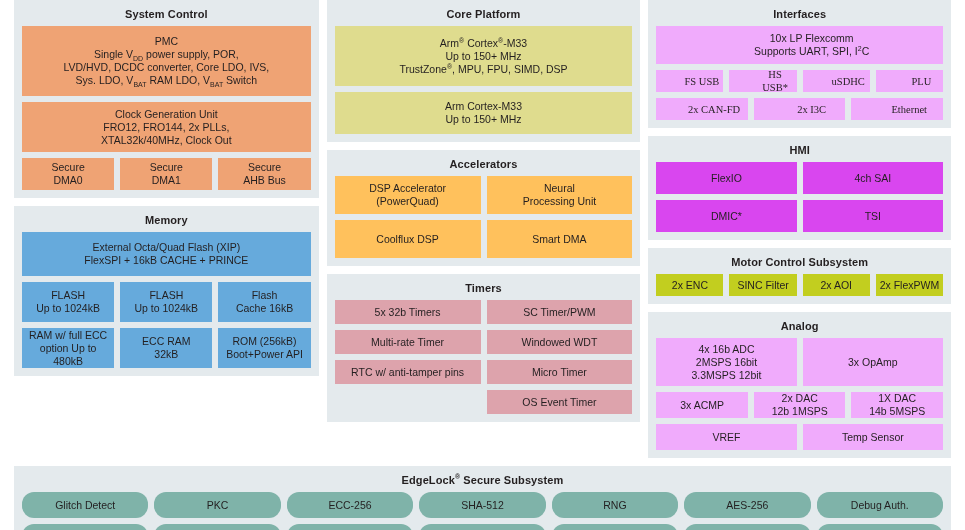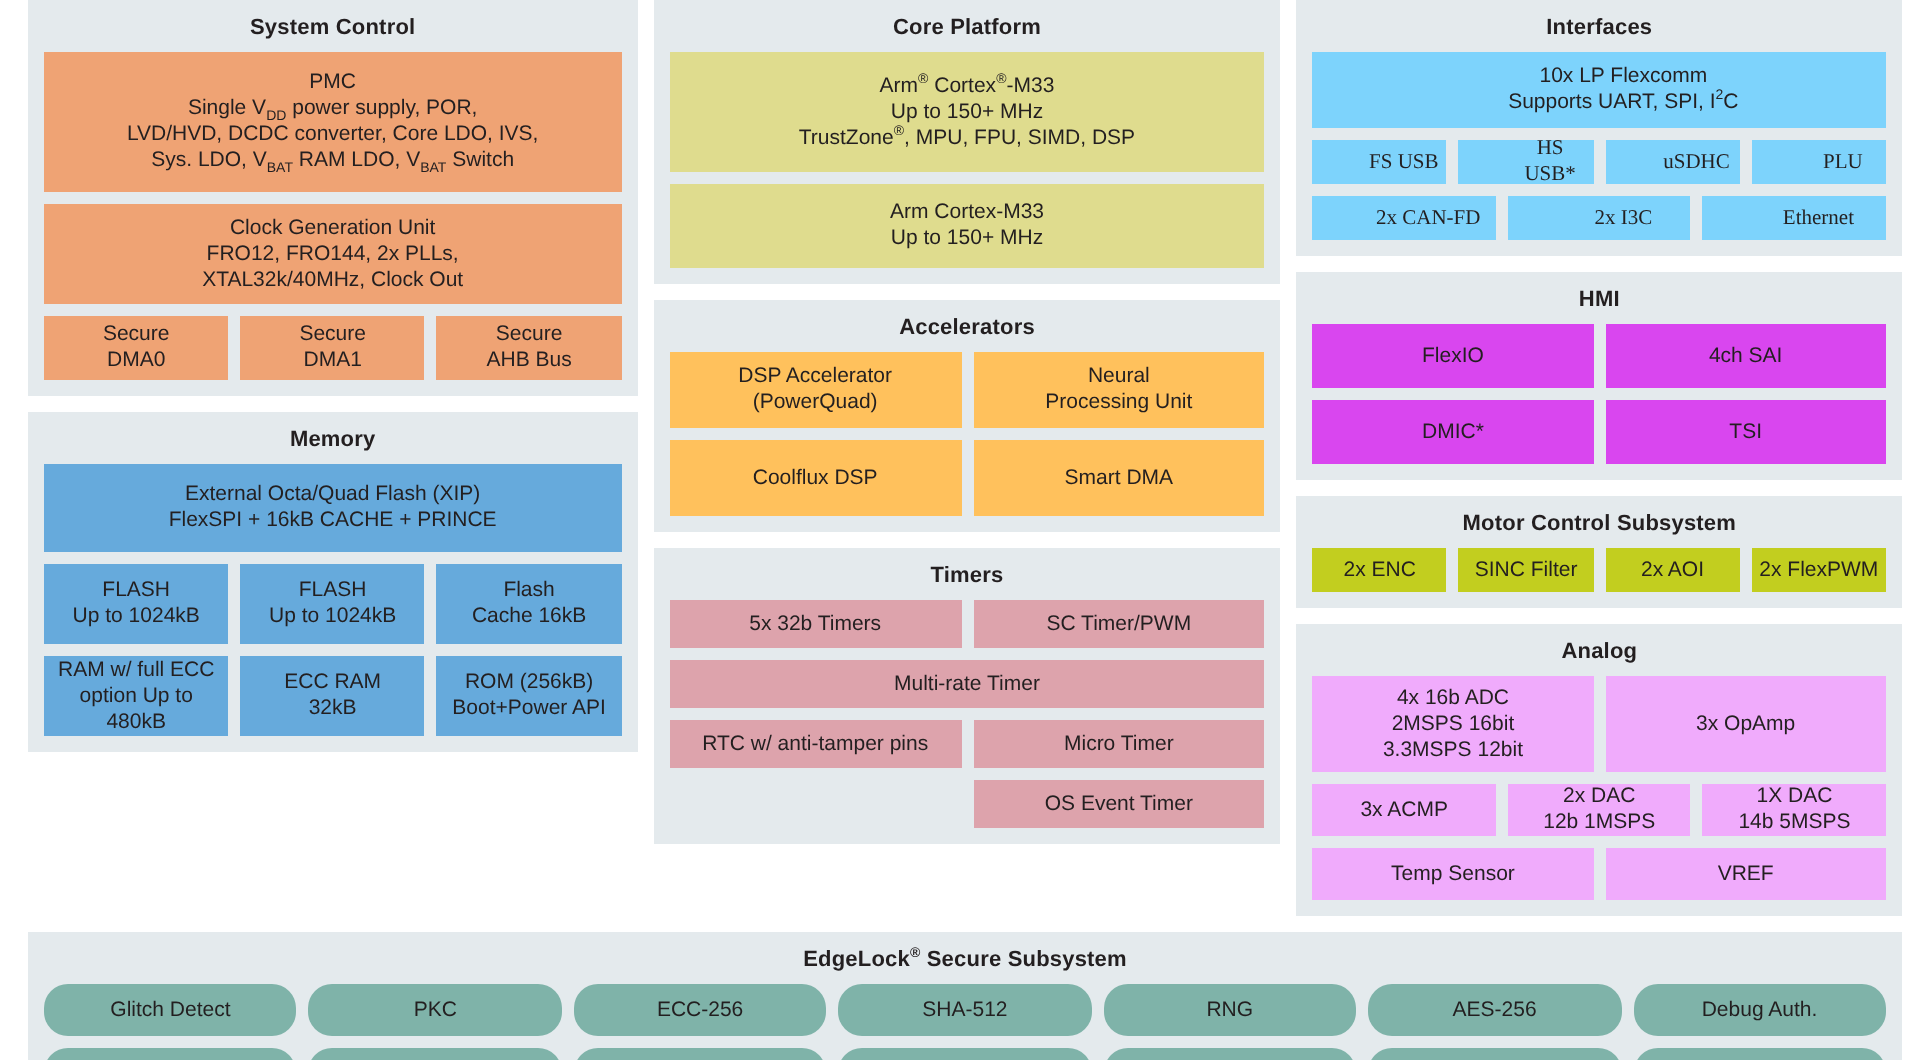--- a/index.html
+++ b/index.html
@@ -70,21 +70,21 @@
     padding: 5px 3px;
     white-space: pre-line;
   }
 
   
   .c-orange { background: #efa374; }
   .c-yellow { background: #dfdc8e; }
   .c-amber  { background: #ffc15c; }
   .c-pink   { background: #dda3ac; }
   .c-blue   { background: #66aadc; }
-  .c-lblue  { background: #7dd3fc; padding-left: 27px; }
+  .c-lblue  { background: #f0abfc; padding-left: 27px; }
   .c-peach  { background: #d946ef; }
   .c-green  { background: #c2ce1f; }
   .c-purple { background: #f0abfc; }
   .c-teal   { background: #7fb3a9; border-radius: 12px; }
 
   
   .h-pmc    { height: 70px; }
   .h-cgu    { height: 50px; }
   .h-small  { height: 32px; }
   .h-core1  { height: 60px; }
@@ -220,20 +220,21 @@
 
       <div class="panel">
         <div class="panel-title">Timers</div>
 
         <div class="row">
           <div class="blk c-pink h-tim">5x 32b Timers</div>
           <div class="blk c-pink h-tim">SC Timer/PWM</div>
         </div>
         <div class="row">
           <div class="blk c-pink h-tim">Multi-rate Timer</div>
+          <div class="blk c-pink h-tim">Windowed WDT</div>
         </div>
         <div class="row">
           <div class="blk c-pink h-tim">RTC w/ anti-tamper pins</div>
           <div class="blk c-pink h-tim">Micro Timer</div>
         </div>
         <div class="row">
           <div class="blk spacer-cell h-tim"></div>
           <div class="blk c-pink h-tim">OS Event Timer</div>
         </div>
       </div>
@@ -302,22 +303,22 @@
 
         <div class="row">
           <div class="blk c-purple h-an">3x ACMP</div>
           <div class="blk c-purple h-an">2x DAC
 12b 1MSPS</div>
           <div class="blk c-purple h-an">1X DAC
 14b 5MSPS</div>
         </div>
 
         <div class="row">
+          <div class="blk c-purple h-an">VREF</div>
           <div class="blk c-purple h-an">Temp Sensor</div>
-          <div class="blk c-purple h-an">VREF</div>
         </div>
       </div>
 
     </div>
   </div>
 
   <div class="panel bottom-panel">
     <div class="panel-title"><span>EdgeLock</span><sup>®</sup><span> Secure Subsystem</span></div>
 
     <div class="el-row">

